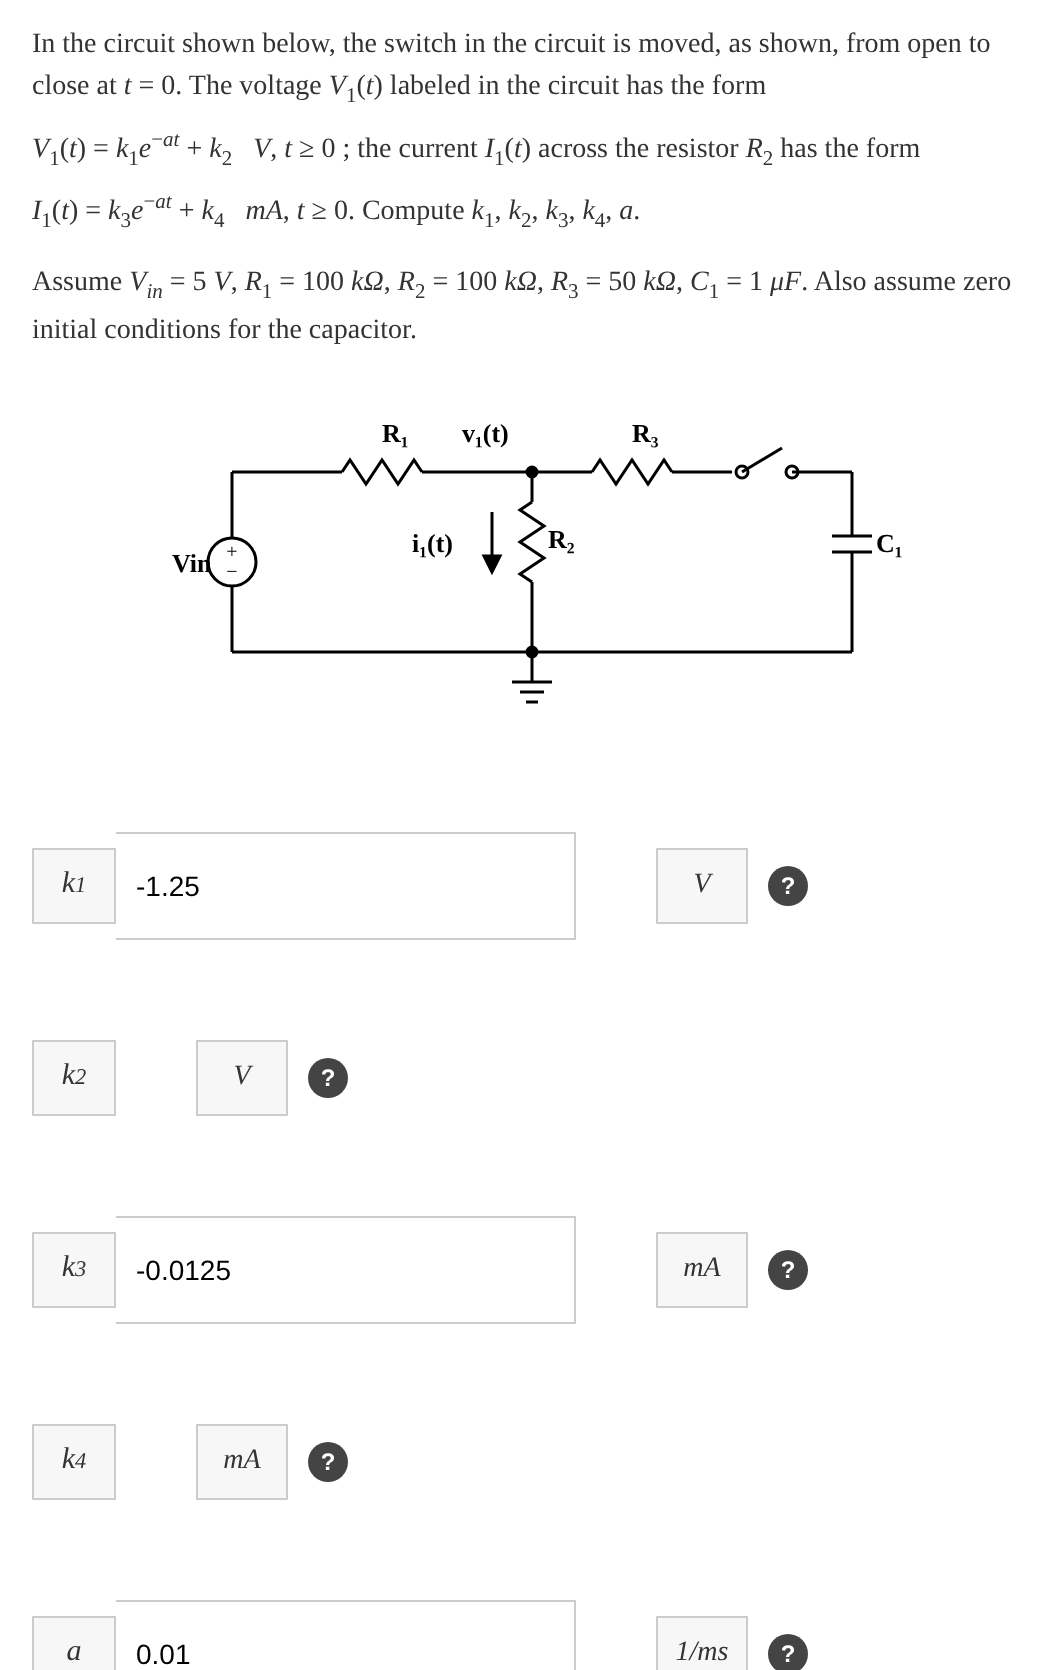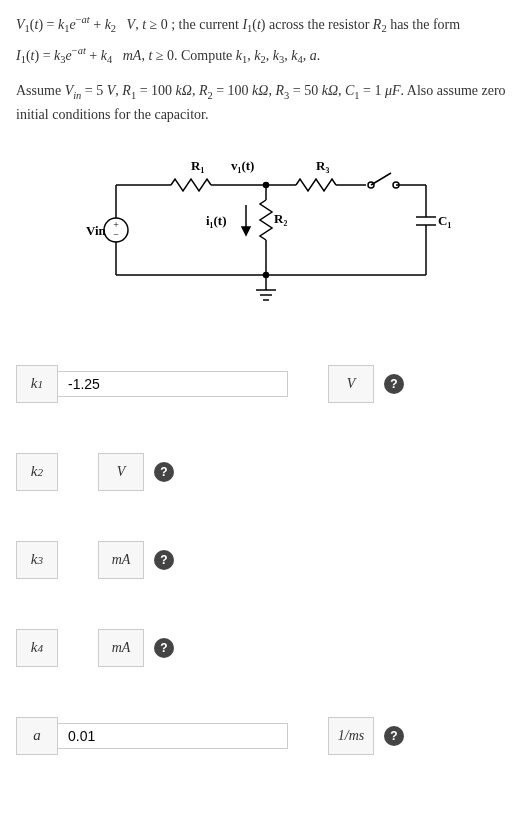--- a/index.html
+++ b/index.html
@@ -53,21 +53,21 @@
       background: #f7f7f7;
       display: flex;
       align-items: center;
       justify-content: center;
       font-style: italic;
       font-family: 'Times New Roman', serif;
       font-size: 15px;
     }
     .answer-input {
       flex: 1;
-      height: 26px;
+      height: 54px;
       border: 1px solid #ccc;
       border-left: none;
       padding: 0 10px;
       font-size: 14px;
       font-family: Arial, sans-serif;
       outline: none;
       max-width: 230px;
     }
     .unit-box {
       width: 46px;
@@ -95,20 +95,21 @@
       font-weight: bold;
       margin-left: 10px;
       font-family: Arial, sans-serif;
       cursor: pointer;
     }
   </style>
 </head>
 <body>
 
 <div class="problem-text">
+  <p>In the circuit shown below, the switch in the circuit is moved, as shown, from open to close at <span class="math">t</span> = 0. The voltage <span class="math">V</span><span class="sub">1</span>(<span class="math">t</span>) labeled in the circuit has the form</p>
   <p><span class="math">V</span><span class="sub">1</span>(<span class="math">t</span>) = <span class="math">k</span><span class="sub">1</span><span class="math">e</span><span class="sup">−<span class="math">at</span></span> + <span class="math">k</span><span class="sub">2</span>&nbsp;&nbsp;&nbsp;<span class="math">V</span>, <span class="math">t</span> ≥ 0 ; the current <span class="math">I</span><span class="sub">1</span>(<span class="math">t</span>) across the resistor <span class="math">R</span><span class="sub">2</span> has the form</p>
   <p><span class="math">I</span><span class="sub">1</span>(<span class="math">t</span>) = <span class="math">k</span><span class="sub">3</span><span class="math">e</span><span class="sup">−<span class="math">at</span></span> + <span class="math">k</span><span class="sub">4</span>&nbsp;&nbsp;&nbsp;<span class="math">mA</span>, <span class="math">t</span> ≥ 0. Compute <span class="math">k</span><span class="sub">1</span>, <span class="math">k</span><span class="sub">2</span>, <span class="math">k</span><span class="sub">3</span>, <span class="math">k</span><span class="sub">4</span>, <span class="math">a</span>.</p>
   <p style="margin-top:12px;">Assume <span class="math">V<span class="sub">in</span></span> = 5 <span class="math">V</span>, <span class="math">R</span><span class="sub">1</span> = 100 <span class="math">kΩ</span>, <span class="math">R</span><span class="sub">2</span> = 100 <span class="math">kΩ</span>, <span class="math">R</span><span class="sub">3</span> = 50 <span class="math">kΩ</span>, <span class="math">C</span><span class="sub">1</span> = 1 <span class="math">μF</span>. Also assume zero initial conditions for the capacitor.</p>
 </div>
 
 <svg class="circuit-diagram" viewBox="0 0 380 180">
   <g stroke="#000" stroke-width="1.5" fill="none">
 
     <line x1="40" y1="40" x2="40" y2="130"></line>
     <line x1="40" y1="40" x2="95" y2="40"></line>
@@ -180,20 +181,21 @@
         <span class="sub">2</span>
       </div>
       <div class="unit-box">V</div>
       <div class="help-icon">?</div>
     </div>
     <div class="answer-row">
       <div class="answer-label">
         <span class="math">k</span>
         <span class="sub">3</span>
       </div>
+      <input class="answer-input" type="text" value="-0.0125" style="">
       <div class="unit-box">mA</div>
       <div class="help-icon">?</div>
     </div>
     <div class="answer-row">
       <div class="answer-label">
         <span class="math">k</span>
         <span class="sub">4</span>
       </div>
       <div class="unit-box">mA</div>
       <div class="help-icon">?</div>

